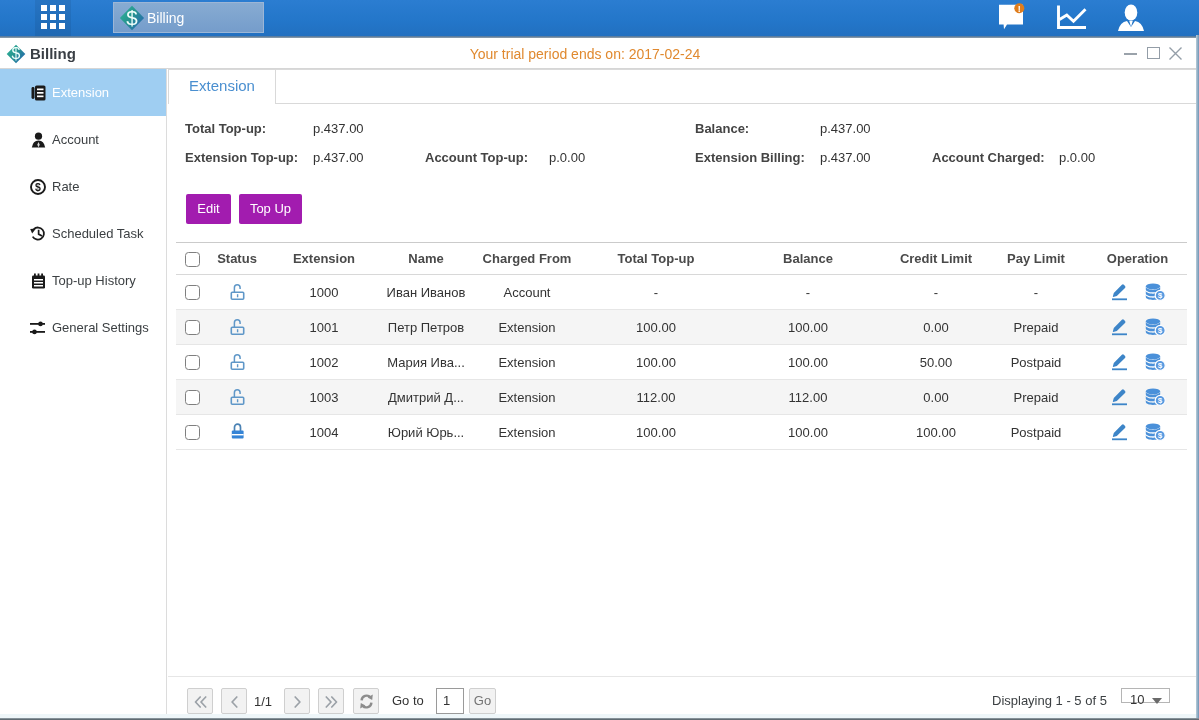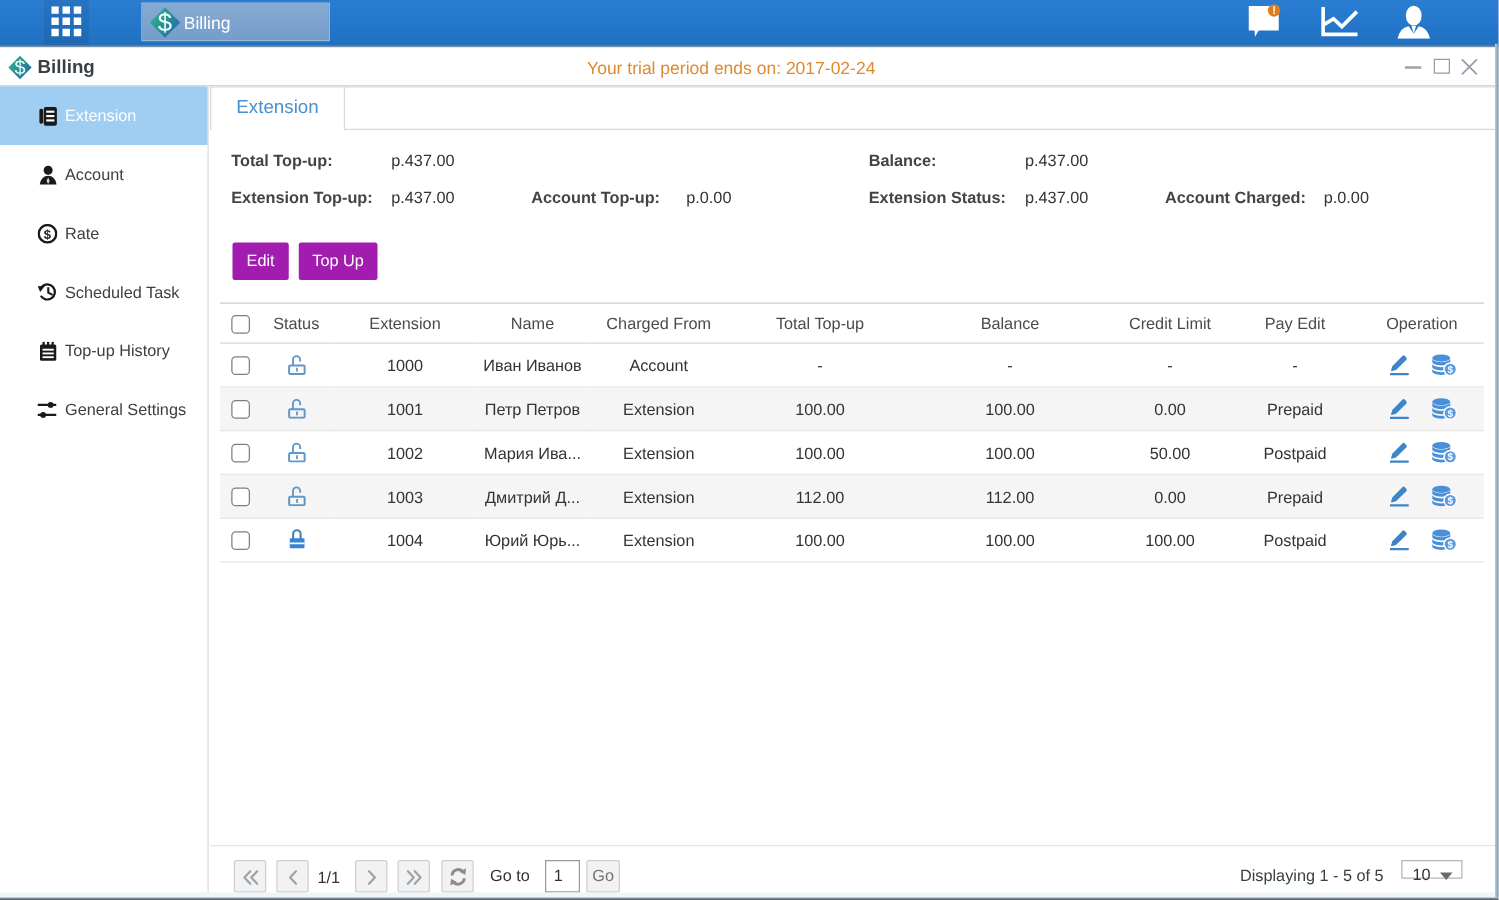--- a/index.html
+++ b/index.html
@@ -25,21 +25,21 @@
 .mitem .lbl{margin-left:52px}
 .mitem.sel{background:#9fcef2;color:#fff}
 
 .tabline{position:absolute;left:168px;top:103px;width:1028px;height:1px;background:#d9d9d9}
 .tab{position:absolute;left:168px;top:69px;width:108px;height:35px;background:#fff;border:1px solid #d9d9d9;border-bottom:none;color:#4a8fd0;font-size:15px;text-align:center;line-height:32px}
 .lab{position:absolute;font-weight:bold;color:#444}
 .val{position:absolute;color:#333}
 .btn{position:absolute;top:194px;height:30px;background:#a21caf;color:#fff;border-radius:2px;text-align:center;line-height:30px;font-size:13px}
 
 table{position:absolute;left:176px;top:242px;width:1011px;border-collapse:collapse;table-layout:fixed;font-size:13px;color:#333}
-th{height:32px;font-weight:normal;color:#4a4a4a;border-top:1px solid #cbcbcb;border-bottom:1px solid #d8d8d8;text-align:center;font-size:13px}
+th{height:32px;font-weight:bold;color:#4a4a4a;border-top:1px solid #cbcbcb;border-bottom:1px solid #d8d8d8;text-align:center;font-size:13px}
 td{height:35px;text-align:center;border-bottom:1px solid #e6e6e6}
 tr.alt td{background:#f5f5f5}
 .cb{display:inline-block;width:15px;height:15px;border:1.5px solid #7f7f7f;border-radius:3.5px;background:#fff;vertical-align:middle}
 .ops{display:flex;align-items:center;justify-content:center;gap:16px}
 
 .pgline{position:absolute;left:168px;top:676px;width:1028px;height:1px;background:#e6e6e6}
 .pbtn{position:absolute;top:688px;width:26px;height:26px;background:#f2f2f2;border:1px solid #cfcfcf;border-radius:2px;color:#9d9d9d;text-align:center;line-height:23px;font-size:17px}
 .ptxt{position:absolute;top:694px;color:#333}
 .goinput{position:absolute;left:436px;top:688px;width:28px;height:26px;border:1px solid #9a9a9a;background:#fff;text-align:left;line-height:24px;padding-left:6px;color:#333}
 .disp{position:absolute;top:693px;left:992px;color:#3c4043}
@@ -194,21 +194,21 @@
 <div class="tab">Extension</div>
 
 <div class="lab" style="left:185px;top:121px">Total Top-up:</div>
 <div class="val" style="left:313px;top:121px">p.437.00</div>
 <div class="lab" style="left:695px;top:121px">Balance:</div>
 <div class="val" style="left:820px;top:121px">p.437.00</div>
 <div class="lab" style="left:185px;top:150px">Extension Top-up:</div>
 <div class="val" style="left:313px;top:150px">p.437.00</div>
 <div class="lab" style="left:425px;top:150px">Account Top-up:</div>
 <div class="val" style="left:549px;top:150px">p.0.00</div>
-<div class="lab" style="left:695px;top:150px">Extension Status:</div>
+<div class="lab" style="left:695px;top:150px">Extension Billing:</div>
 <div class="val" style="left:820px;top:150px">p.437.00</div>
 <div class="lab" style="left:932px;top:150px">Account Charged:</div>
 <div class="val" style="left:1059px;top:150px">p.0.00</div>
 <div class="btn" style="left:186px;width:45px">Edit</div>
 <div class="btn" style="left:239px;width:63px">Top Up</div>
 
 <table>
 <colgroup>
       <col style="width:32px">
       <col style="width:58px">
@@ -224,21 +224,21 @@
 <tbody>
       <tr>
         <th><span class="cb"></span></th>
         <th>Status</th>
         <th>Extension</th>
         <th>Name</th>
         <th>Charged From</th>
         <th>Total Top-up</th>
         <th>Balance</th>
         <th>Credit Limit</th>
-        <th>Pay Edit</th>
+        <th>Pay Limit</th>
         <th>Operation</th>
       </tr>
 <tr>
         <td><span class="cb"></span></td>
         <td><svg width="15" height="19" viewBox="0 0 15 19">
             <rect x="1.3" y="11.3" width="12.4" height="6.9" rx="1" fill="none" stroke="#5f97c8" stroke-width="1.6"></rect>
             <path d="M4.4 11.3 V6.7 a2.85 2.85 0 0 1 5.7 0 V8.1" fill="none" stroke="#5f97c8" stroke-width="1.5"></path>
             <rect x="6.9" y="13.2" width="1.4" height="3.1" fill="#5f97c8"></rect>
           </svg></td>
         <td>1000</td>

